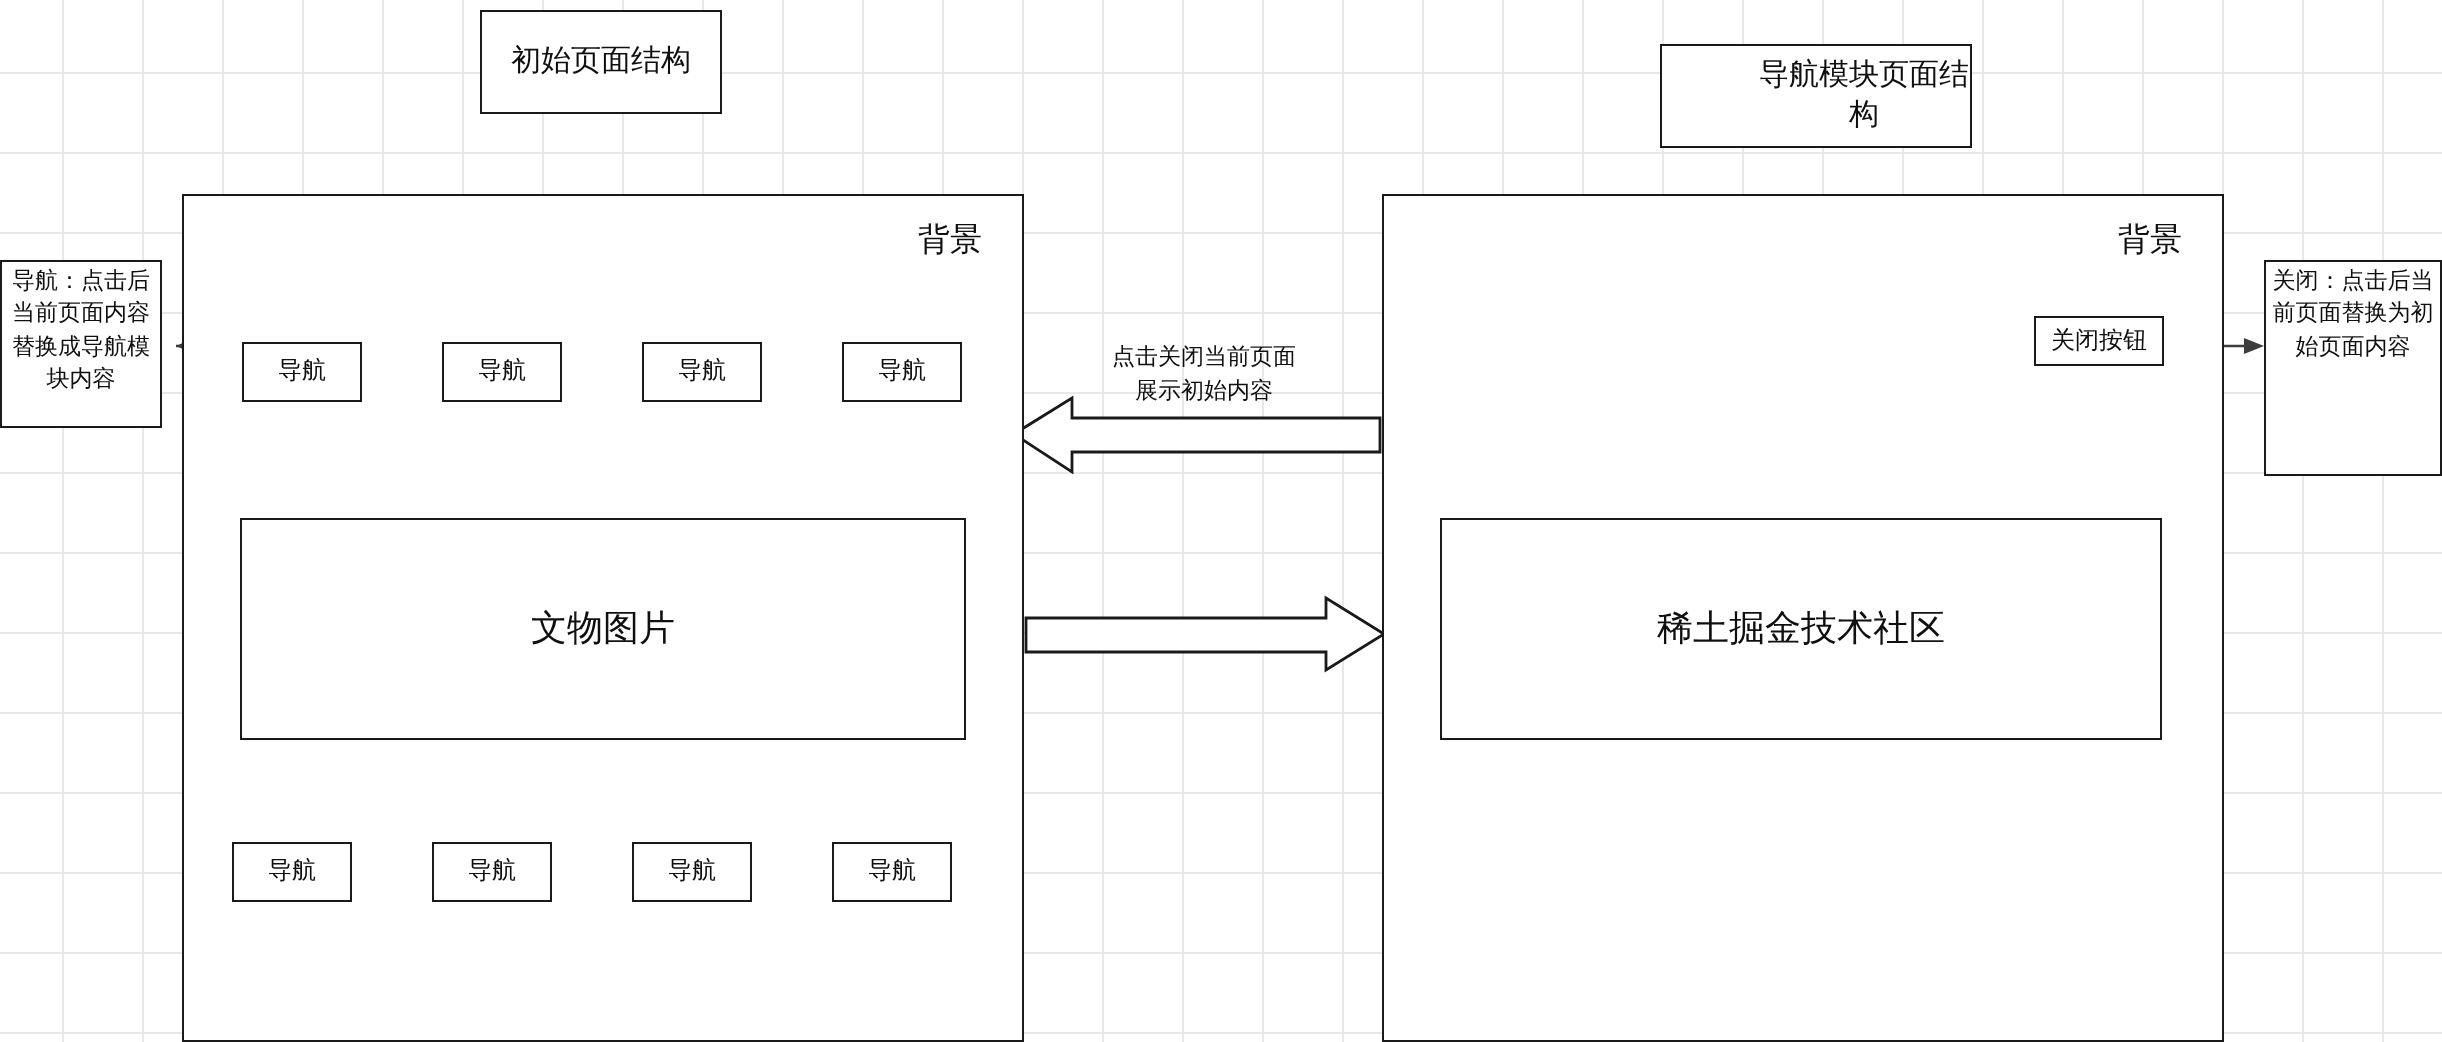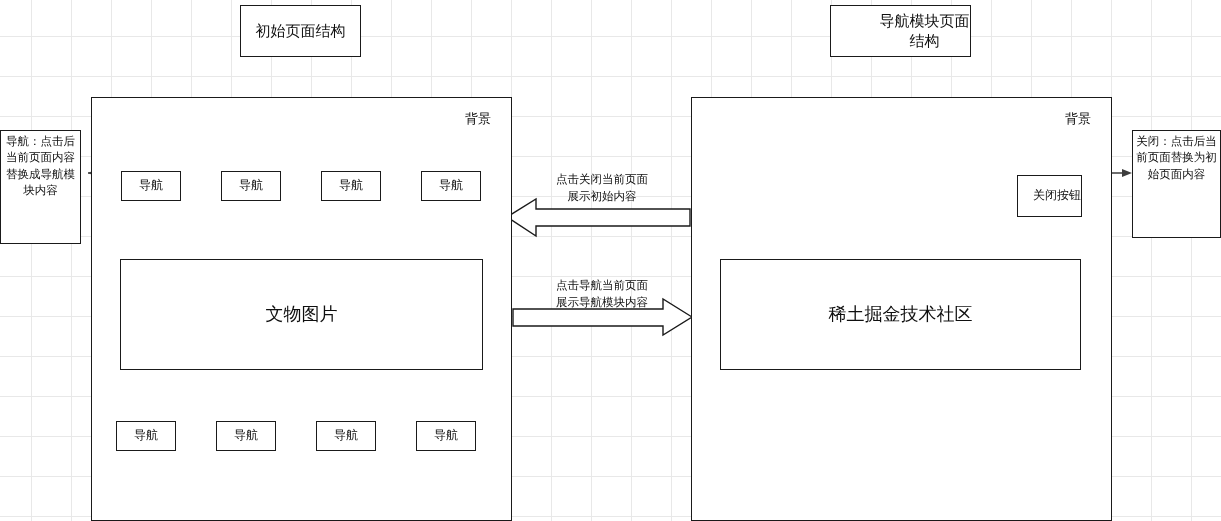--- a/index.html
+++ b/index.html
@@ -32,21 +32,21 @@
     text-align: center;
     line-height: 1.32;
   }
   .title-box { font-size: 15px; }
   .panel {
     border-width: 1.7px;
     display: block;
   }
   .panel-label {
     position: absolute;
-    font-size: 13px;
+    font-size: 16px;
     white-space: nowrap;
   }
   .navbtn { font-size: 12px; }
   .bigbox { font-size: 18px; }
   .note {
     font-size: 11.5px;
     padding: 2px 3px;
     line-height: 1.42;
     display: block;
     text-align: center;
@@ -88,21 +88,21 @@
 
     <polygon points="507,217 536,199 536,209 690,209 690,226 536,226 536,236" fill="#ffffff" stroke="#1a1a1a" stroke-width="1.4" stroke-linejoin="miter"></polygon>
 
     <polygon points="692,317 663,299 663,309 513,309 513,326 663,326 663,335" fill="#ffffff" stroke="#1a1a1a" stroke-width="1.4" stroke-linejoin="miter"></polygon>
   </svg>
 
   <div class="node title-box" style="left:240px; top:5px; width:121px; height:52px;">
     <span>初始页面结构</span>
   </div>
 
-  <div class="node title-box" style="left:830px; top:5px; width:141px; height:52px;padding-left:48px;">
+  <div class="node title-box" style="left:830px; top:22px; width:156px; height:52px;padding-left:48px;">
     <span>导航模块页面结构</span>
   </div>
 
   <div class="node panel" style="left:91px; top:97px; width:421px; height:424px;">
     <div class="panel-label" style="right:20px; top:12px;">背景</div>
   </div>
 
   <div class="node navbtn" style="left:121px; top:171px; width:60px; height:30px;">
     <span>导航</span>
   </div>
@@ -130,36 +130,34 @@
     <span>导航</span>
   </div>
   <div class="node navbtn" style="left:416px; top:421px; width:60px; height:30px;">
     <span>导航</span>
   </div>
 
   <div class="node panel" style="left:691px; top:97px; width:421px; height:424px;">
     <div class="panel-label" style="right:20px; top:12px;">背景</div>
   </div>
 
-  <div class="node navbtn" style="left:1017px; top:175px; width:65px; height:42px;justify-content:flex-end;">
+  <div class="node navbtn" style="left:1017px; top:158px; width:65px; height:25px;">
     <span>关闭按钮</span>
   </div>
 
   <div class="node bigbox" style="left:720px; top:259px; width:361px; height:111px;">
     <span>稀土掘金技术社区</span>
   </div>
 
-  <div class="node note note-left" style="left:0px; top:130px; width:81px; height:114px;">
+  <div class="node note note-left" style="left:0px; top:130px; width:81px; height:84px;">
     <span>导航：点击后当前页面内容替换成导航模块内容</span>
   </div>
 
   <div class="node note" style="left:1132px; top:130px; width:89px; height:108px;">
     <span>关闭：点击后当前页面替换为初始页面内容</span>
   </div>
 
   <div class="arrow-label" style="left:516px; top:171px; width:172px;">点击关闭当前页面
 展示初始内容</div>
 
-  <div class="arrow-label" style="left:516px; top:277px; width:172px;">点击导航当前页面
-展示导航模块内容</div>
 
 
 </div>
 
 </body></html>

